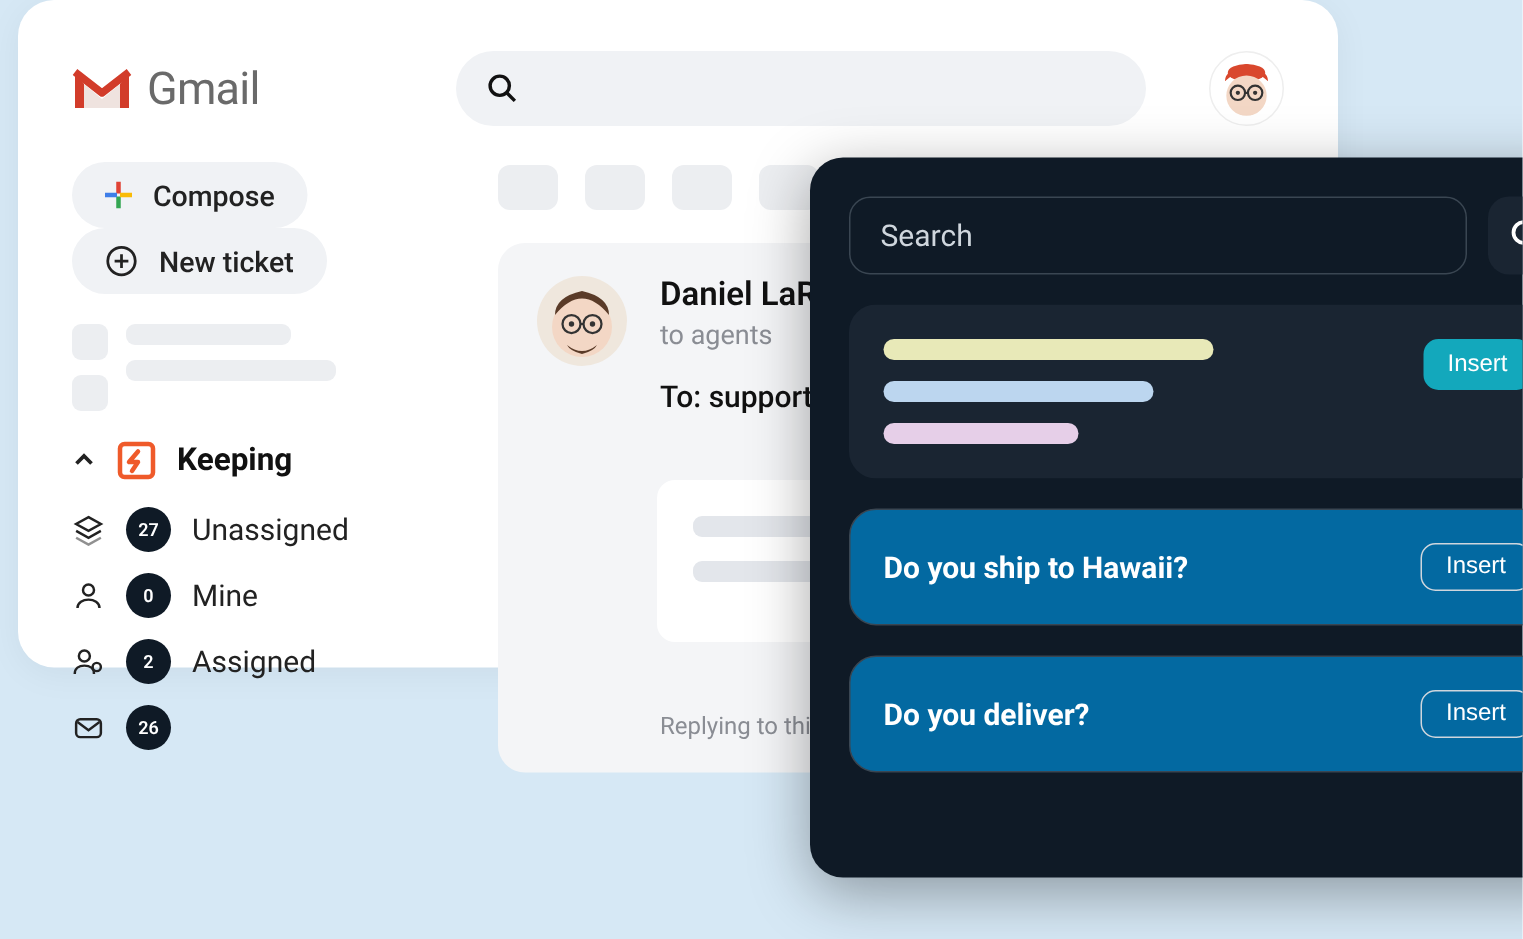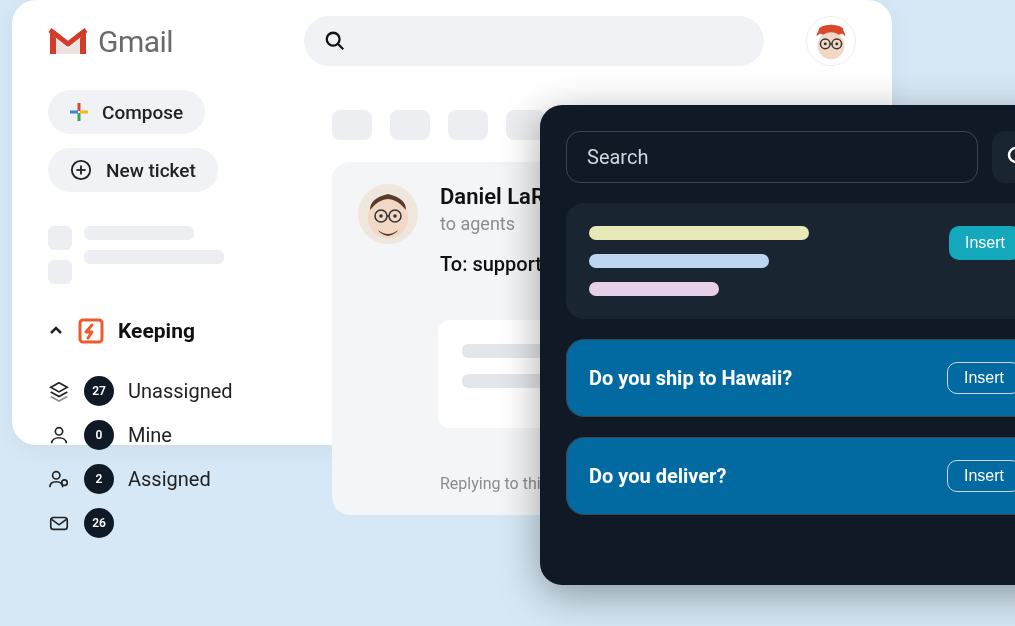--- a/index.html
+++ b/index.html
@@ -12,21 +12,21 @@
     position: relative;
   }
   .app-card {
     position: absolute;
     top: 0;
     left: 12px;
     width: 880px;
     height: 445px;
     background: #fff;
     border-radius: 24px;
-    padding: 16px 36px;
+    padding: 34px 36px;
     box-shadow: 0 4px 24px rgba(0,0,0,0.05);
   }
   .top-row { display: flex; align-items: center; gap: 30px; }
   .gmail-logo { display: flex; align-items: center; gap: 10px; }
   .gmail-logo-icon { width: 40px; height: 30px; }
   .gmail-text { font-size: 30px; color: #6a6a6a; font-weight: 400; letter-spacing: -0.5px; }
   .search-bar {
     margin-left: auto;
     background: #f0f2f5;
     border-radius: 999px;
@@ -44,21 +44,21 @@
     margin-left: 12px;
   }
   .pill-btn {
     display: flex; align-items: center; gap: 14px;
     background: #f0f2f5; border-radius: 999px;
     height: 44px; padding: 0 22px;
     font-size: 19px; color: #222; font-weight: 500;
     width: fit-content;
     cursor: pointer;
   }
-  .left-col { width: 250px; margin-top: 24px; display: flex; flex-direction: column; gap: 14px; }
+  .left-col { width: 250px; margin-top: 24px; display: flex; flex-direction: column; }
   .plus-icon { width:18px; height:18px; }
   .circle-plus { width:22px; height:22px; stroke:#222; stroke-width:2; fill:none; }
   .placeholder-group { margin-top: 20px; display:flex; gap:12px; align-items:flex-start; }
   .ph-sq { width:24px; height:24px; background:#eceef1; border-radius:6px; }
   .ph-lines { display:flex; flex-direction:column; gap:10px; }
   .ph-line { height:14px; background:#eceef1; border-radius:6px; }
   .ph-line.a { width:110px; }
   .ph-line.b { width:140px; }
   .section-header { display:flex; align-items:center; gap:14px; margin-top:20px; }
   .chev { width:16px; height:16px; stroke:#222; stroke-width:2.5; fill:none; }

